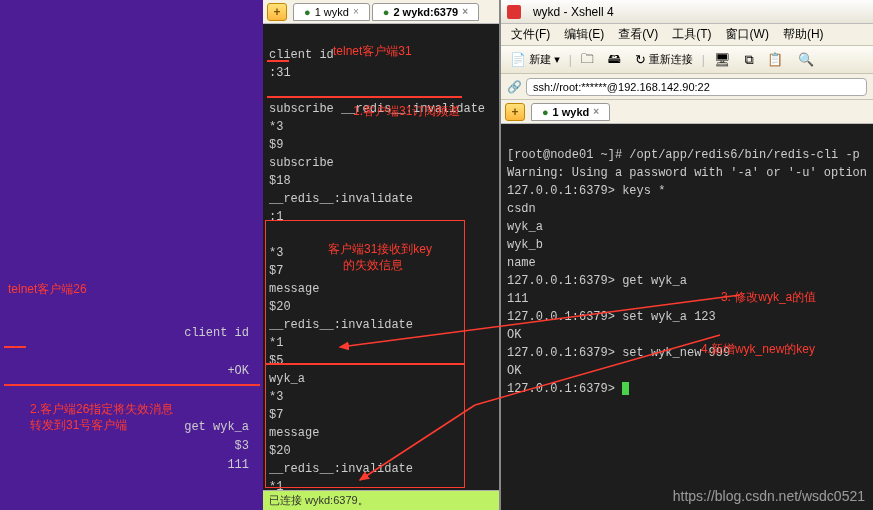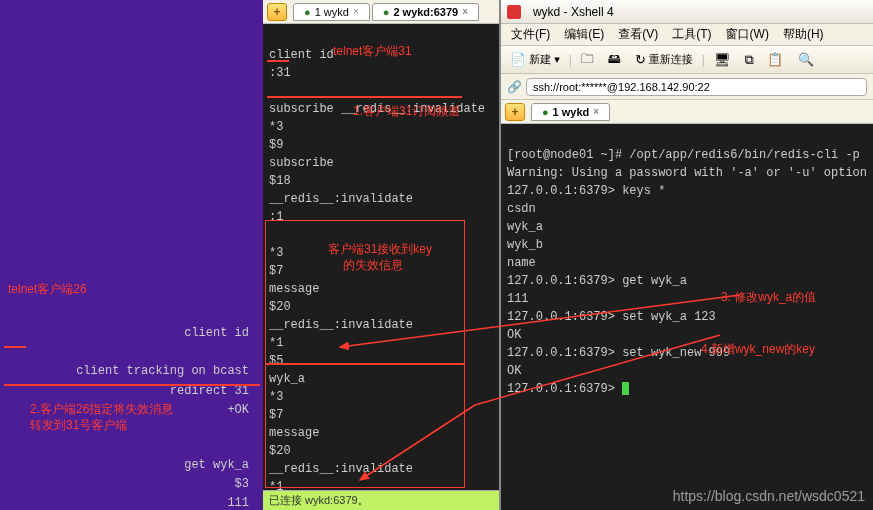--- a/index.html
+++ b/index.html
@@ -35,21 +35,20 @@
 <body>
 
 <div class="container">
 
   <div class="left-pane">
     <div class="red-annot" style="top:280px; left:8px;">telnet客户端26</div>
     <div style="height:310px;"></div>
     <div>client id</div>
     <div class="underline-red" style="top:346px; left:4px; width:22px;"></div>
     <br>
-    <div>client tracking on bcast redirect 31</div>
     <div class="underline-red" style="top:384px; left:4px; width:256px;"></div>
     <div>+OK</div>
     <div class="red-annot" style="top:400px; left:30px;">2.客户端26指定将失效消息</div>
     <div class="red-annot" style="top:416px; left:30px;">转发到31号客户端</div>
     <div style="height:36px;"></div>
     <div>get wyk_a</div>
     <div>$3</div>
     <div>111</div>
   </div>
 

